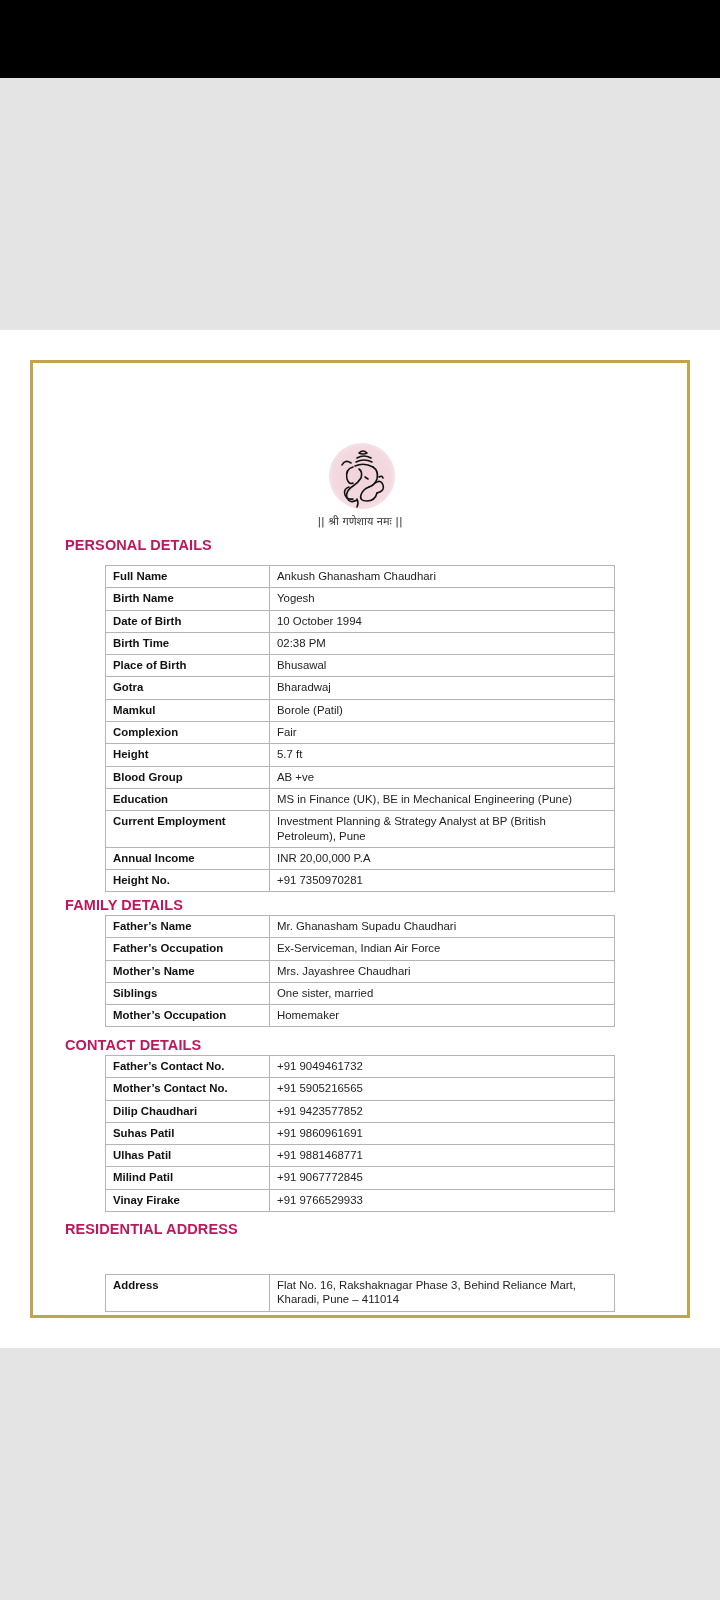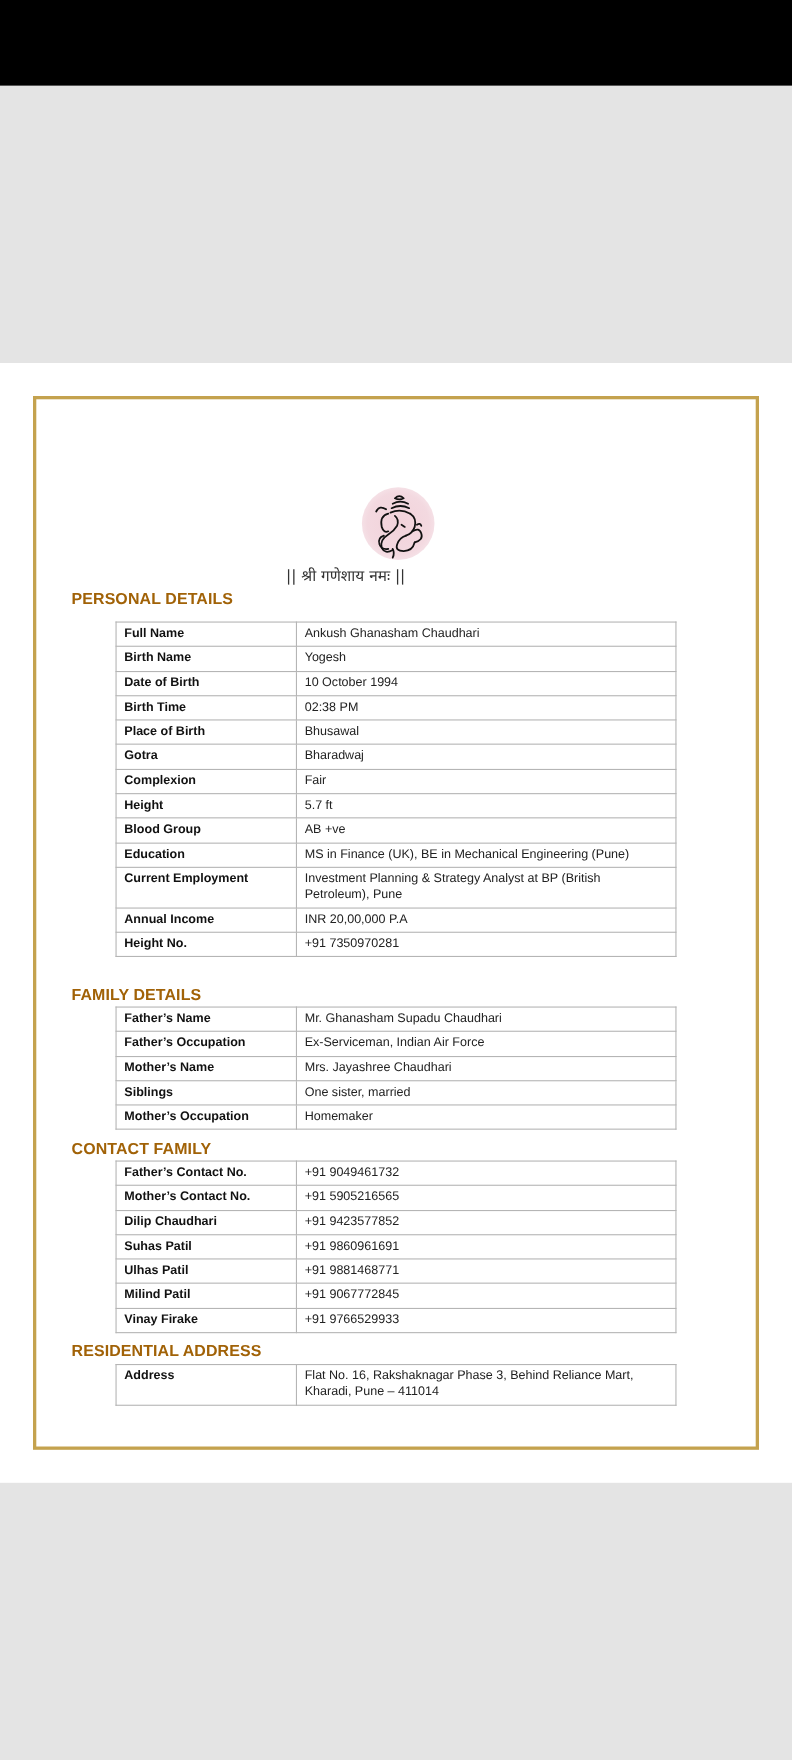--- a/index.html
+++ b/index.html
@@ -10,24 +10,24 @@
   .gray-top { position: absolute; left: 0; top: 78px; width: 720px; height: 252px; background: #e4e4e4; }
   .gray-bottom { position: absolute; left: 0; top: 1348px; width: 720px; height: 252px; background: #e4e4e4; }
 
   .page { position: absolute; left: 0; top: 330px; width: 720px; height: 1018px; background: #fff; }
   .frame { position: absolute; left: 30px; top: 30px; width: 660px; height: 958px; border: 3px solid #c4a24e; }
 
   .emblem { position: absolute; left: 329px; top: 113px; width: 66px; height: 66px; }
   .emblem-circle { position: absolute; left: 0; top: 0; width: 66px; height: 66px; border-radius: 50%;
     background: radial-gradient(circle at 50% 50%, #f1d2da 0%, #f3d9e0 60%, #f8eaee 85%, rgba(255,255,255,0) 100%); }
   .emblem svg { position: absolute; left: 0; top: 0; }
-  .mantra { position: absolute; left: 260px; top: 183px; width: 200px; text-align: left;
-    font-family: "DejaVu Sans", sans-serif; font-size: 14px; color: #333; }
+  .mantra { position: absolute; left: 260px; top: 183px; width: 200px; text-align: center;
+    font-family: "DejaVu Sans", sans-serif; font-size: 11px; color: #333; }
 
-  .section-heading { position: absolute; left: 65px; font-size: 14.5px; font-weight: bold; color: #a16207; letter-spacing: 0.1px; }
+  .section-heading { position: absolute; left: 65px; font-size: 14.5px; font-weight: bold; color: #be185d; letter-spacing: 0.1px; }
 
   table.details { position: absolute; left: 105px; width: 510px; border-collapse: collapse; font-size: 11.4px; }
   table.details td { border: 1px solid #b5b5b5; padding: 3px 7px 4px 7px; vertical-align: top; line-height: 14.3px; height: 21.7px; }
   table.details td.label { width: 164px; font-weight: bold; color: #111; margin-left: 20px; }
   table.details td.value { color: #222; }
 </style>
 </head>
 <body>
 
 <div class="status-bar"></div>
@@ -78,20 +78,24 @@
         </tr>
       <tr>
           <td class="label">Place of Birth</td>
           <td class="value">Bhusawal</td>
         </tr>
       <tr>
           <td class="label">Gotra</td>
           <td class="value">Bharadwaj</td>
         </tr>
       <tr>
+          <td class="label">Mamkul</td>
+          <td class="value">Borole (Patil)</td>
+        </tr>
+      <tr>
           <td class="label">Complexion</td>
           <td class="value">Fair</td>
         </tr>
       <tr>
           <td class="label">Height</td>
           <td class="value">5.7 ft</td>
         </tr>
       <tr>
           <td class="label">Blood Group</td>
           <td class="value">AB +ve</td>
@@ -134,21 +138,21 @@
           <td class="label">Siblings</td>
           <td class="value">One sister, married</td>
         </tr>
       <tr>
           <td class="label">Mother’s Occupation</td>
           <td class="value">Homemaker</td>
         </tr>
     </tbody>
   </table>
 
-  <div class="section-heading" style="top:707px;">CONTACT FAMILY</div>
+  <div class="section-heading" style="top:707px;">CONTACT DETAILS</div>
   <table class="details" style="top:725px;padding-left:34px;">
     <tbody>
       <tr>
           <td class="label">Father’s Contact No.</td>
           <td class="value">+91 9049461732</td>
         </tr>
       <tr>
           <td class="label">Mother’s Contact No.</td>
           <td class="value">+91 5905216565</td>
         </tr>
@@ -169,21 +173,21 @@
           <td class="value">+91 9067772845</td>
         </tr>
       <tr>
           <td class="label">Vinay Firake</td>
           <td class="value">+91 9766529933</td>
         </tr>
     </tbody>
   </table>
 
   <div class="section-heading" style="top:891px;">RESIDENTIAL ADDRESS</div>
-  <table class="details" style="top:910px;">
+  <table class="details" style="top:944px;">
     <tbody>
       <tr>
           <td class="label">Address</td>
           <td class="value">Flat No. 16, Rakshaknagar Phase 3, Behind Reliance Mart, Kharadi, Pune – 411014</td>
         </tr>
     </tbody>
   </table>
 </div>
 
 <div class="gray-bottom"></div>

